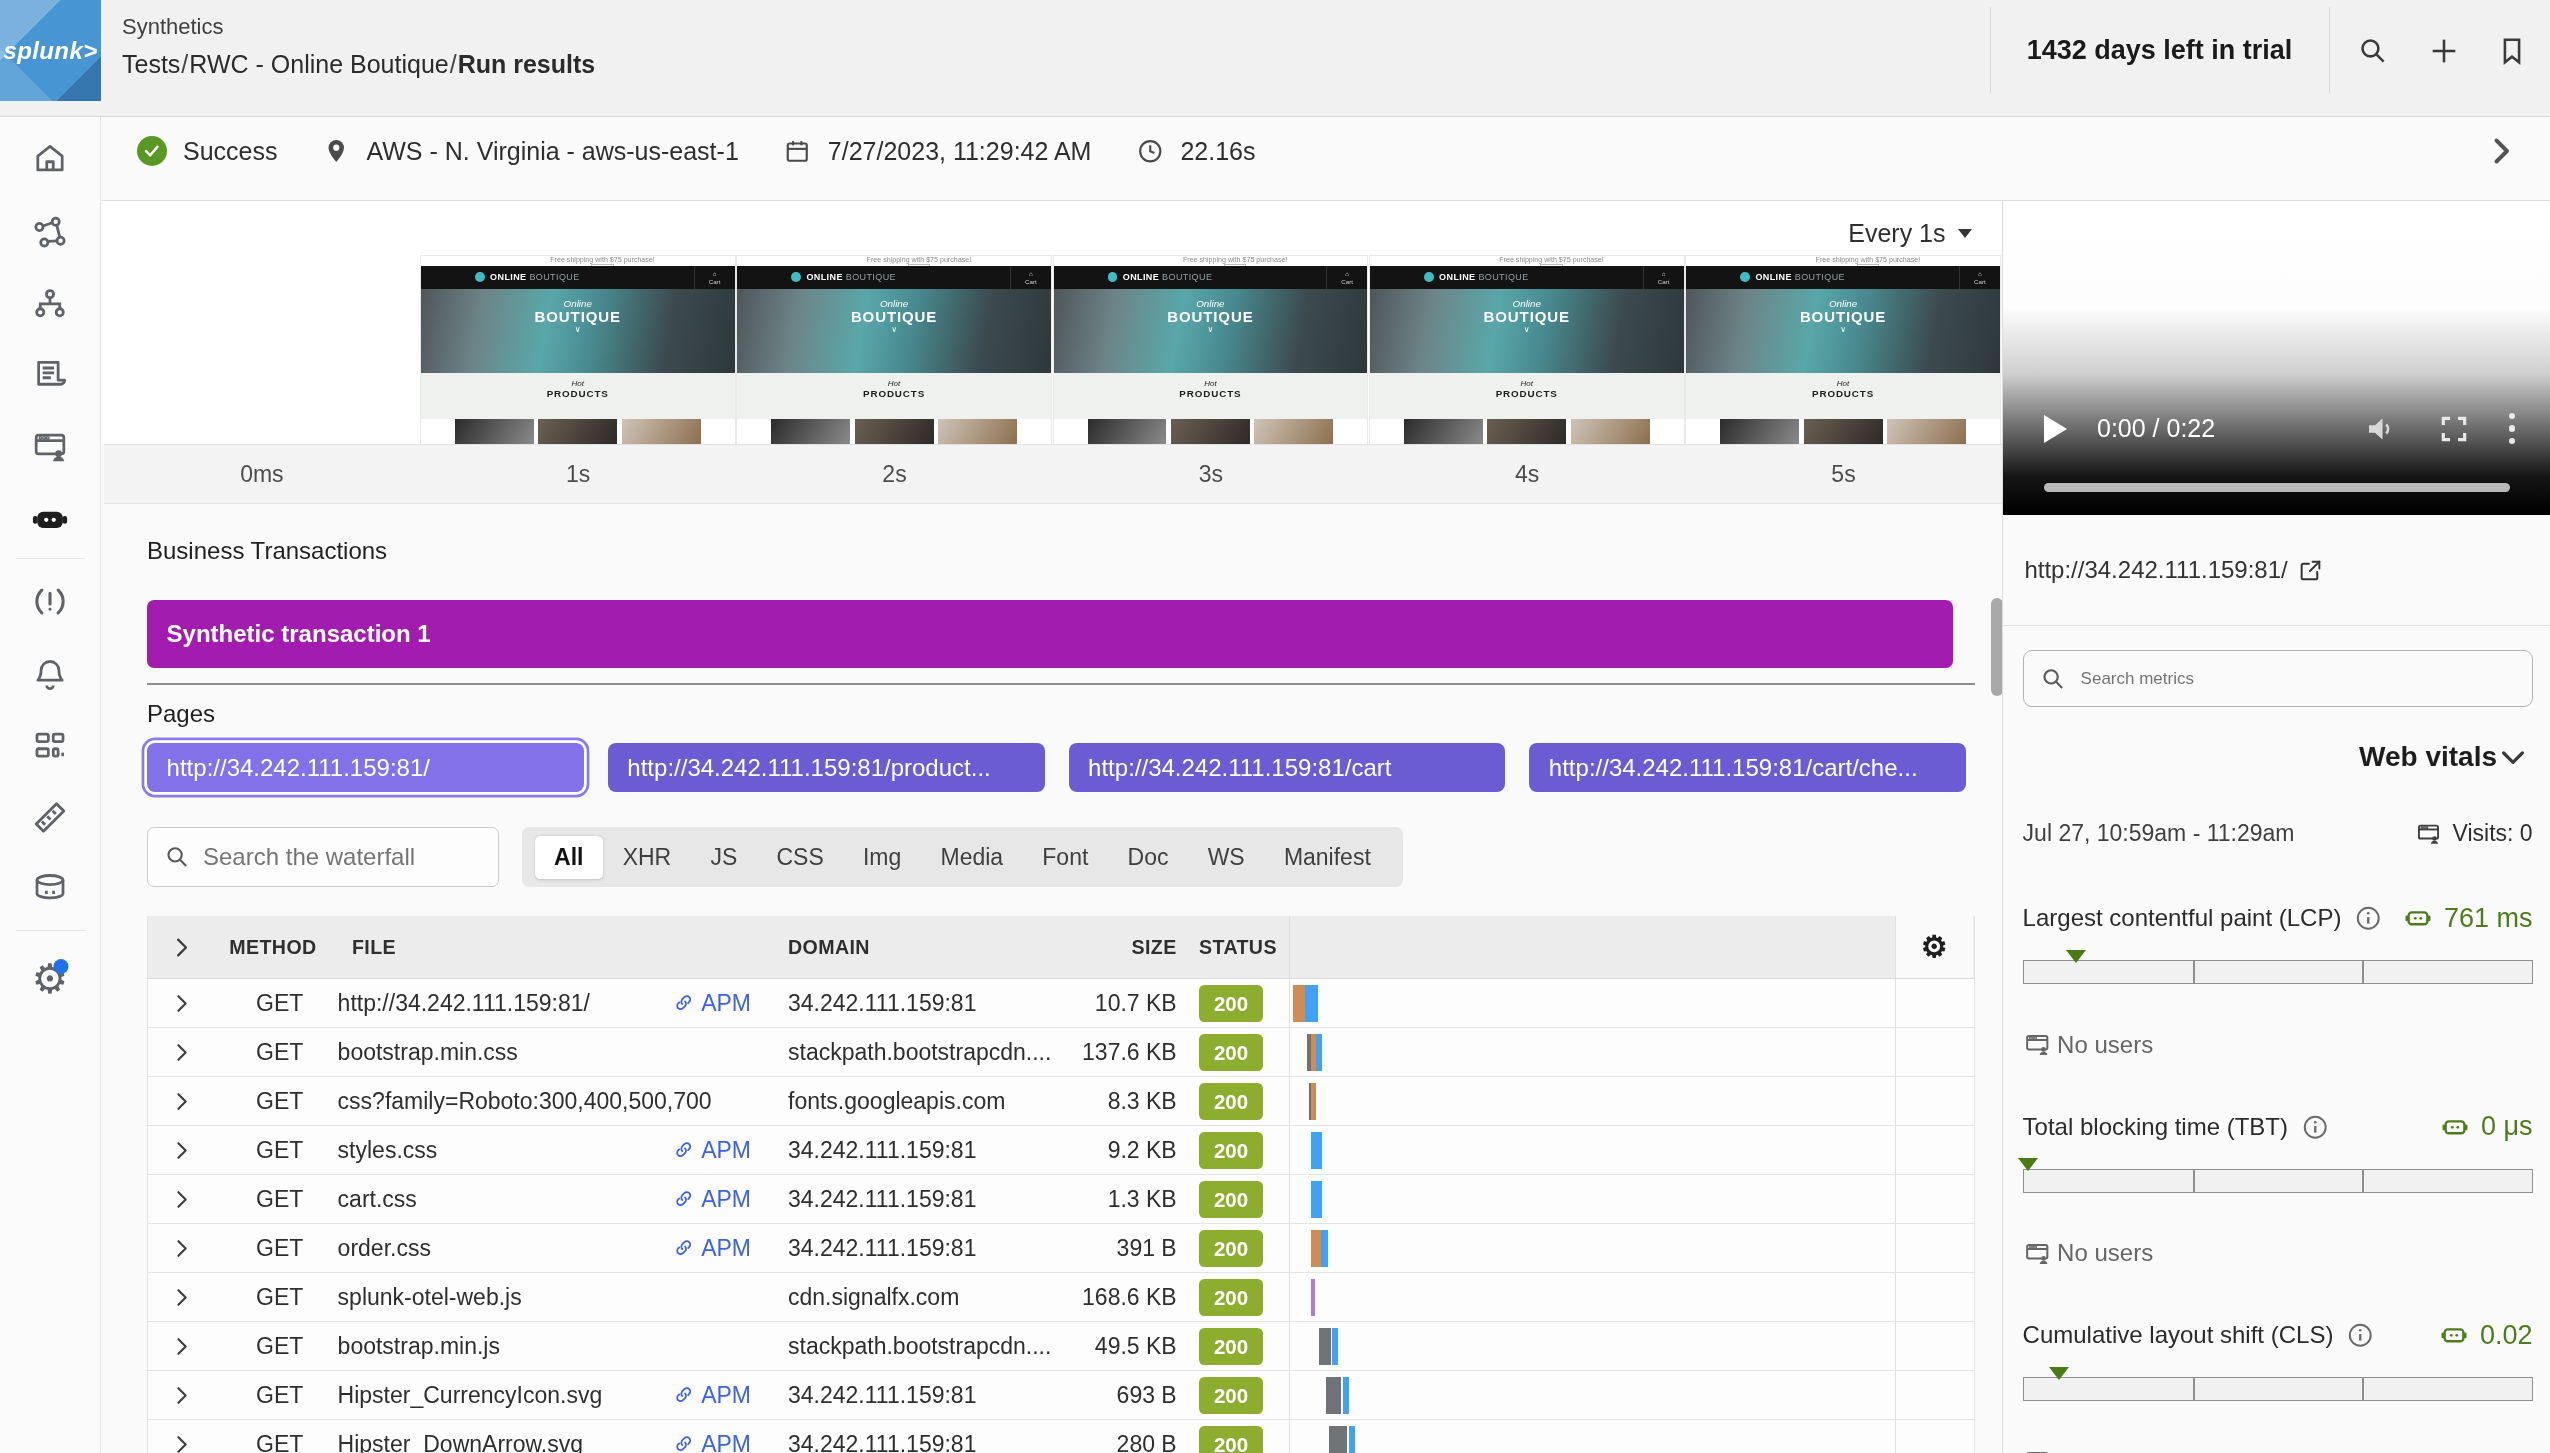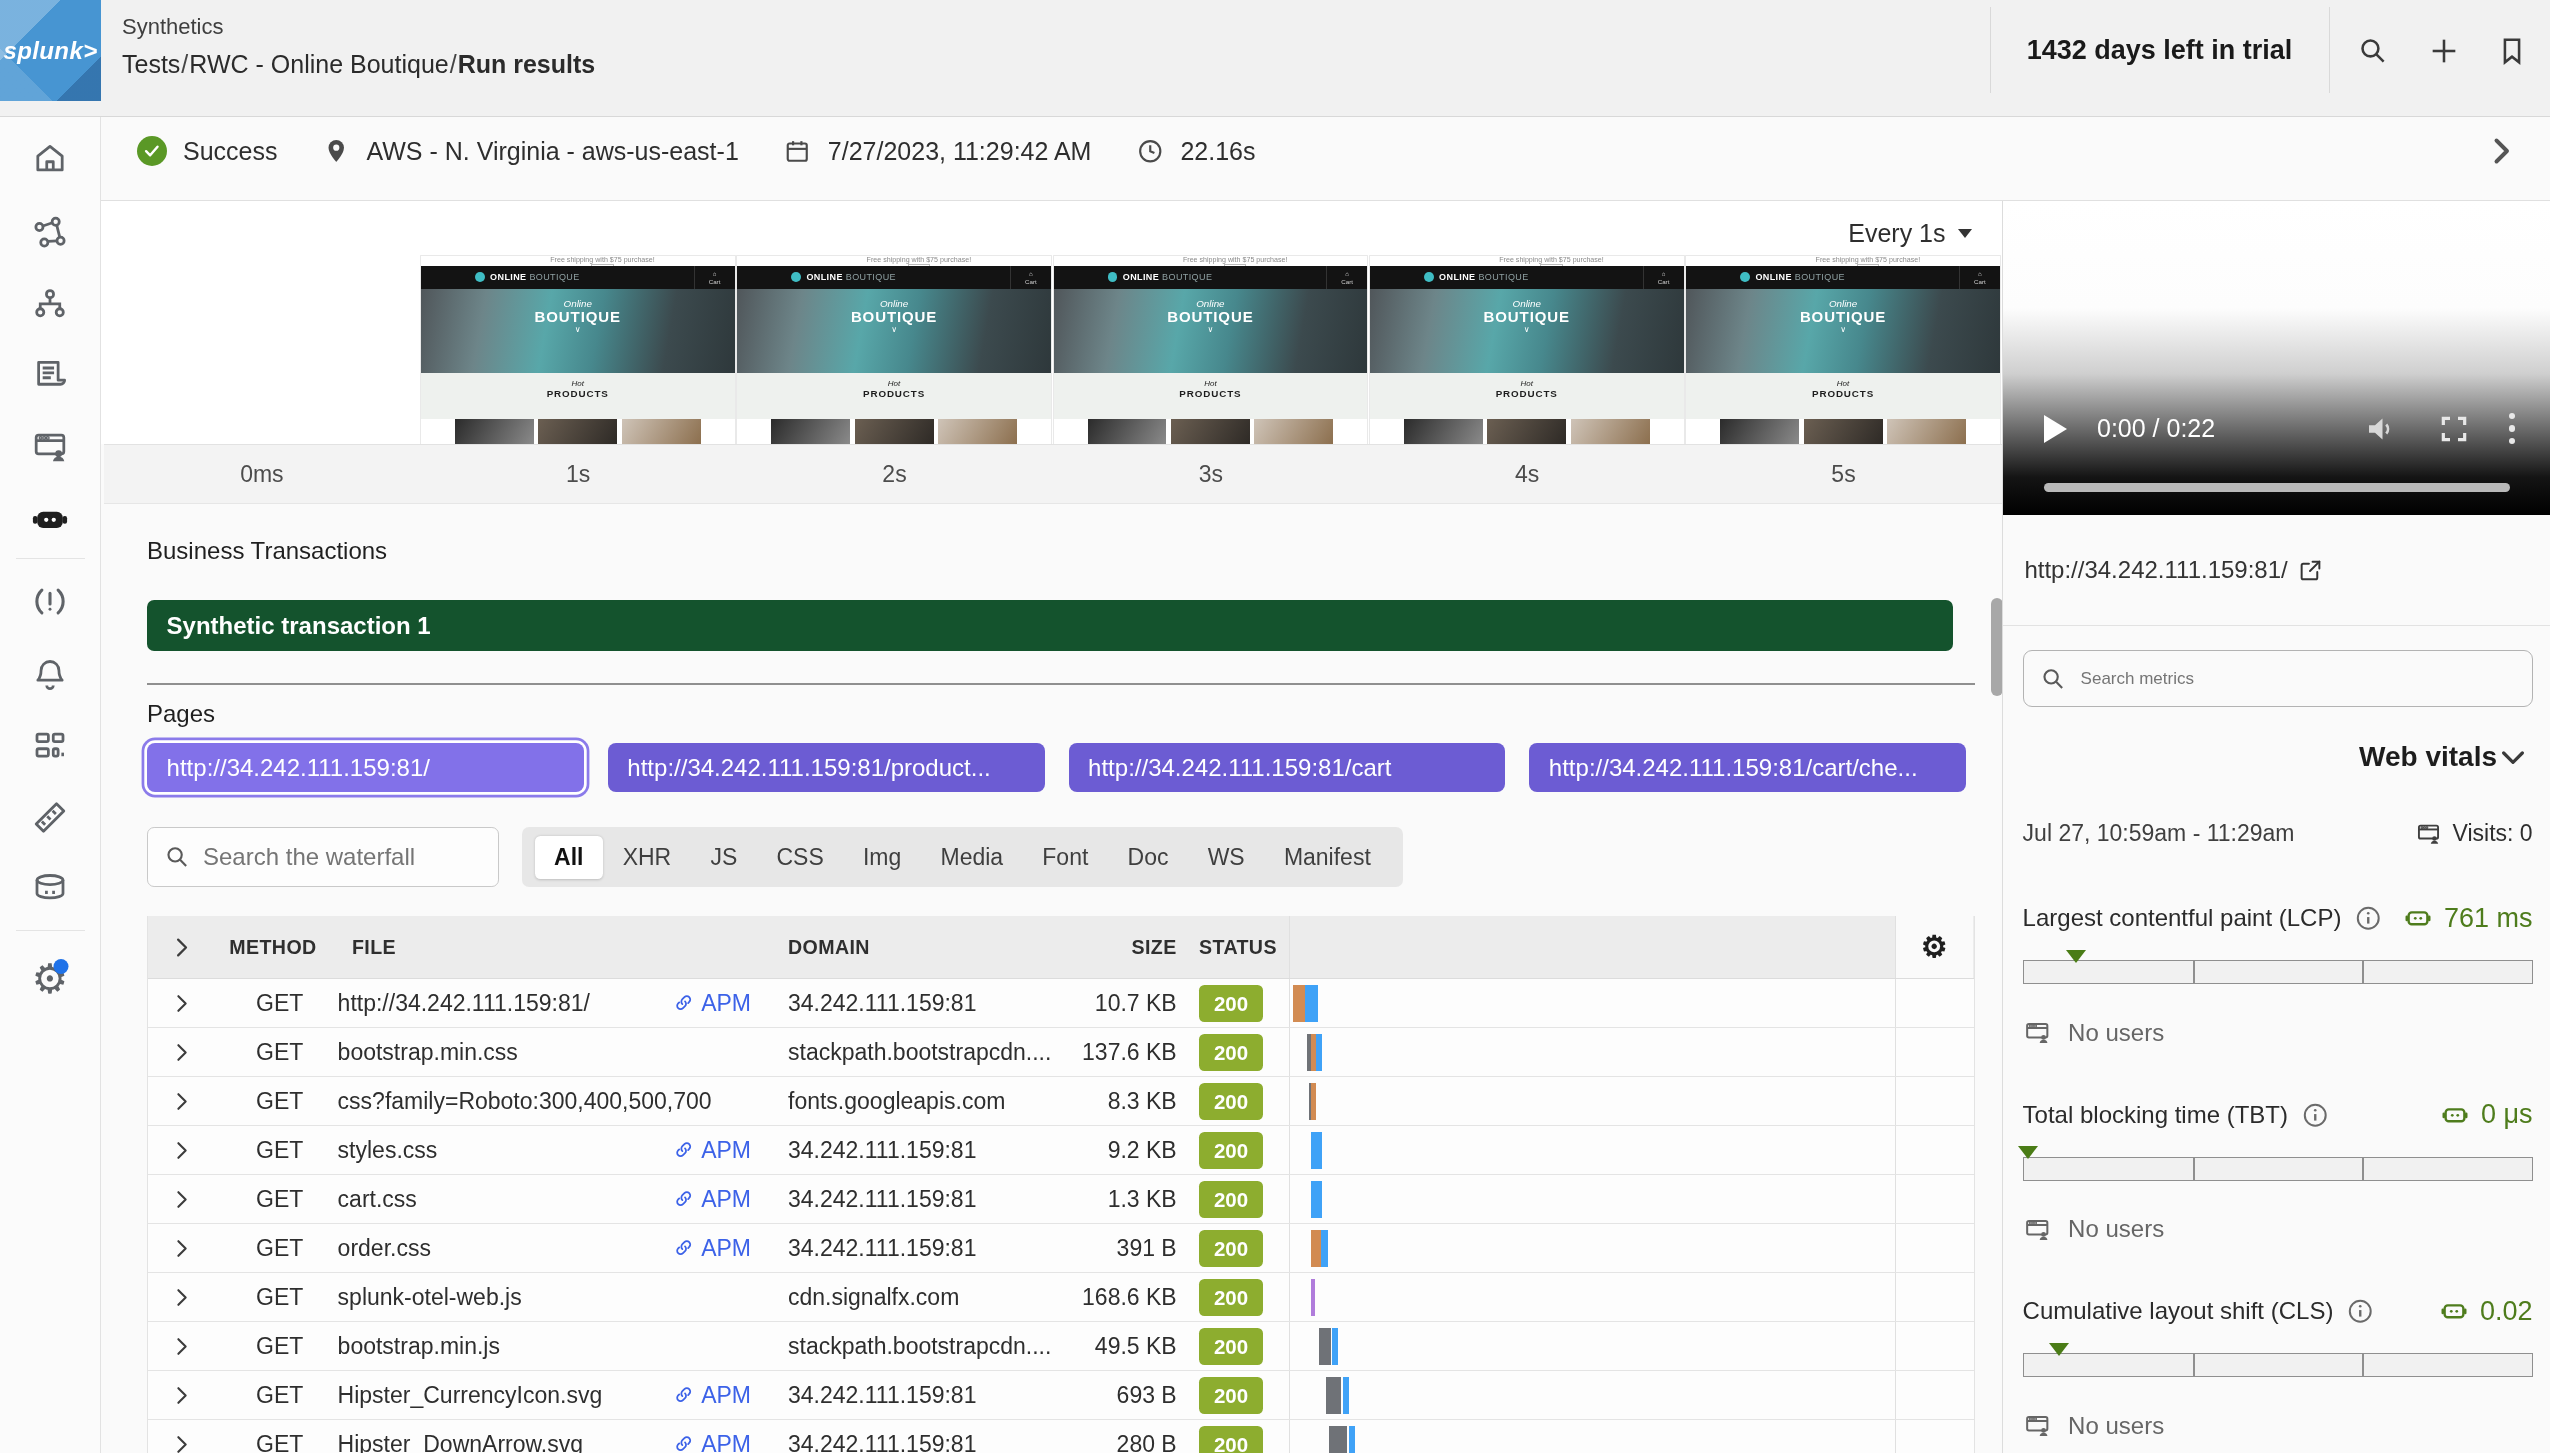--- a/index.html
+++ b/index.html
@@ -82,21 +82,21 @@
   .ph3 { background:linear-gradient(120deg,#cfc4b8,#8c6f4e); }
   .film-times { position:absolute; left:2.7px; top:243px; width:1898px; height:60px; background:#f3f3f3;
                 border-top:0.9px solid #e2e2e2; border-bottom:0.9px solid #e6e6e6;
                 display:grid; grid-template-columns:repeat(6,1fr); }
   .film-time { display:flex; align-items:center; justify-content:center; font-size:23px; color:#4c4c4c; }
 
   
   .sec-label { position:absolute; left:46px; font-size:24px; color:#1f1f1f; }
   .bt-label { top:336px; }
   .bt-bar-wrap { position:absolute; left:46px; top:399px; width:1806px; }
-  .bt-bar { height:51px; background:#14532d; border-radius:7.1px; color:#fff; font-size:24px; font-weight:600;
+  .bt-bar { height:68px; background:#a21caf; border-radius:7.1px; color:#fff; font-size:24px; font-weight:600;
             display:flex; align-items:center; padding-left:19.6px; cursor:pointer; }
   .sec-divider { position:absolute; left:46px; top:482px; width:1828px; height:1.8px; background:#8f8f8f; }
   .pages-label { top:499px; }
   .pages-row { position:absolute; left:46px; top:542px; width:1819px; display:flex; gap:24px; }
   .page-btn { flex:1; height:49px; border-radius:8px; background:#6c5cd3; color:#fff; font-size:24px;
               display:flex; align-items:center; padding-left:19.6px; cursor:pointer; border:none;
               white-space:nowrap; overflow:hidden; }
   .page-btn.selected { background:#8271e9; box-shadow:0 0 0 2.7px #ffffff, 0 0 0 5.4px #8b7bea; }
 
   
@@ -171,21 +171,21 @@
   .metric-block { margin-top:13.4px; margin-bottom:51px; }
   .m-labelrow { display:flex; align-items:center; height:34px; }
   .m-label { font-size:24px; color:#2b2b2b; }
   .m-info { margin-left:12.5px; cursor:pointer; }
   .m-value { margin-left:auto; display:flex; align-items:center; gap:10.7px; color:#4e7c1c; font-size:27px; }
   .gauge { position:relative; margin-top:25px; height:24px; background:#f1f1f1; border:1.8px solid #8f8f8f; }
   .gauge i { position:absolute; top:0; bottom:0; width:1.8px; background:#8f8f8f; }
   .gauge i.g1 { left:33.33%; } .gauge i.g2 { left:66.66%; }
   .g-marker { position:absolute; top:-11.6px; transform:translateX(-50%); width:0; height:0;
               border-left:10.7px solid transparent; border-right:10.7px solid transparent; border-top:13.4px solid #4a7c16; }
-  .m-nousers { margin-top:34px; display:flex; align-items:center; gap:17px; font-size:24px; color:#666; }
+  .m-nousers { margin-top:46px; display:flex; align-items:center; gap:6px; font-size:24px; color:#666; }
 </style>
 </head>
 <body>
 
 <div class="topbar">
   <div class="logo">
       <span>splunk&gt;</span>
     </div>
   <div class="product-label">Synthetics</div>
   <div class="breadcrumb">

